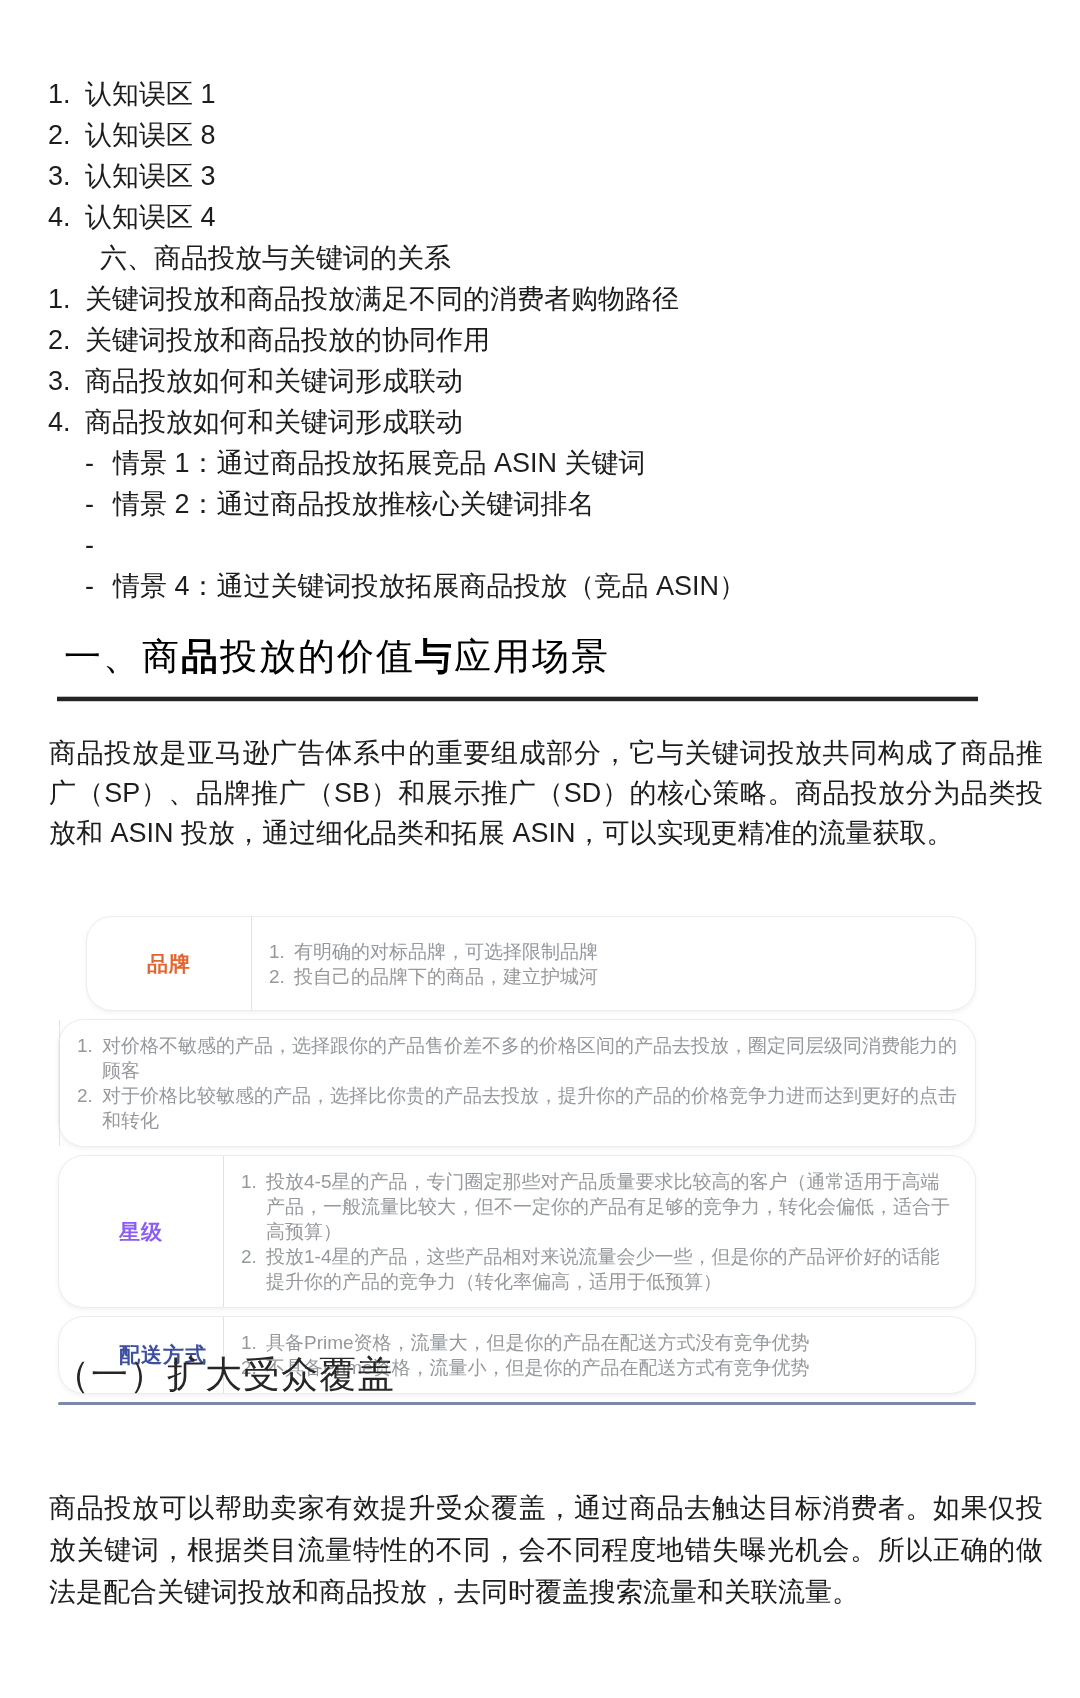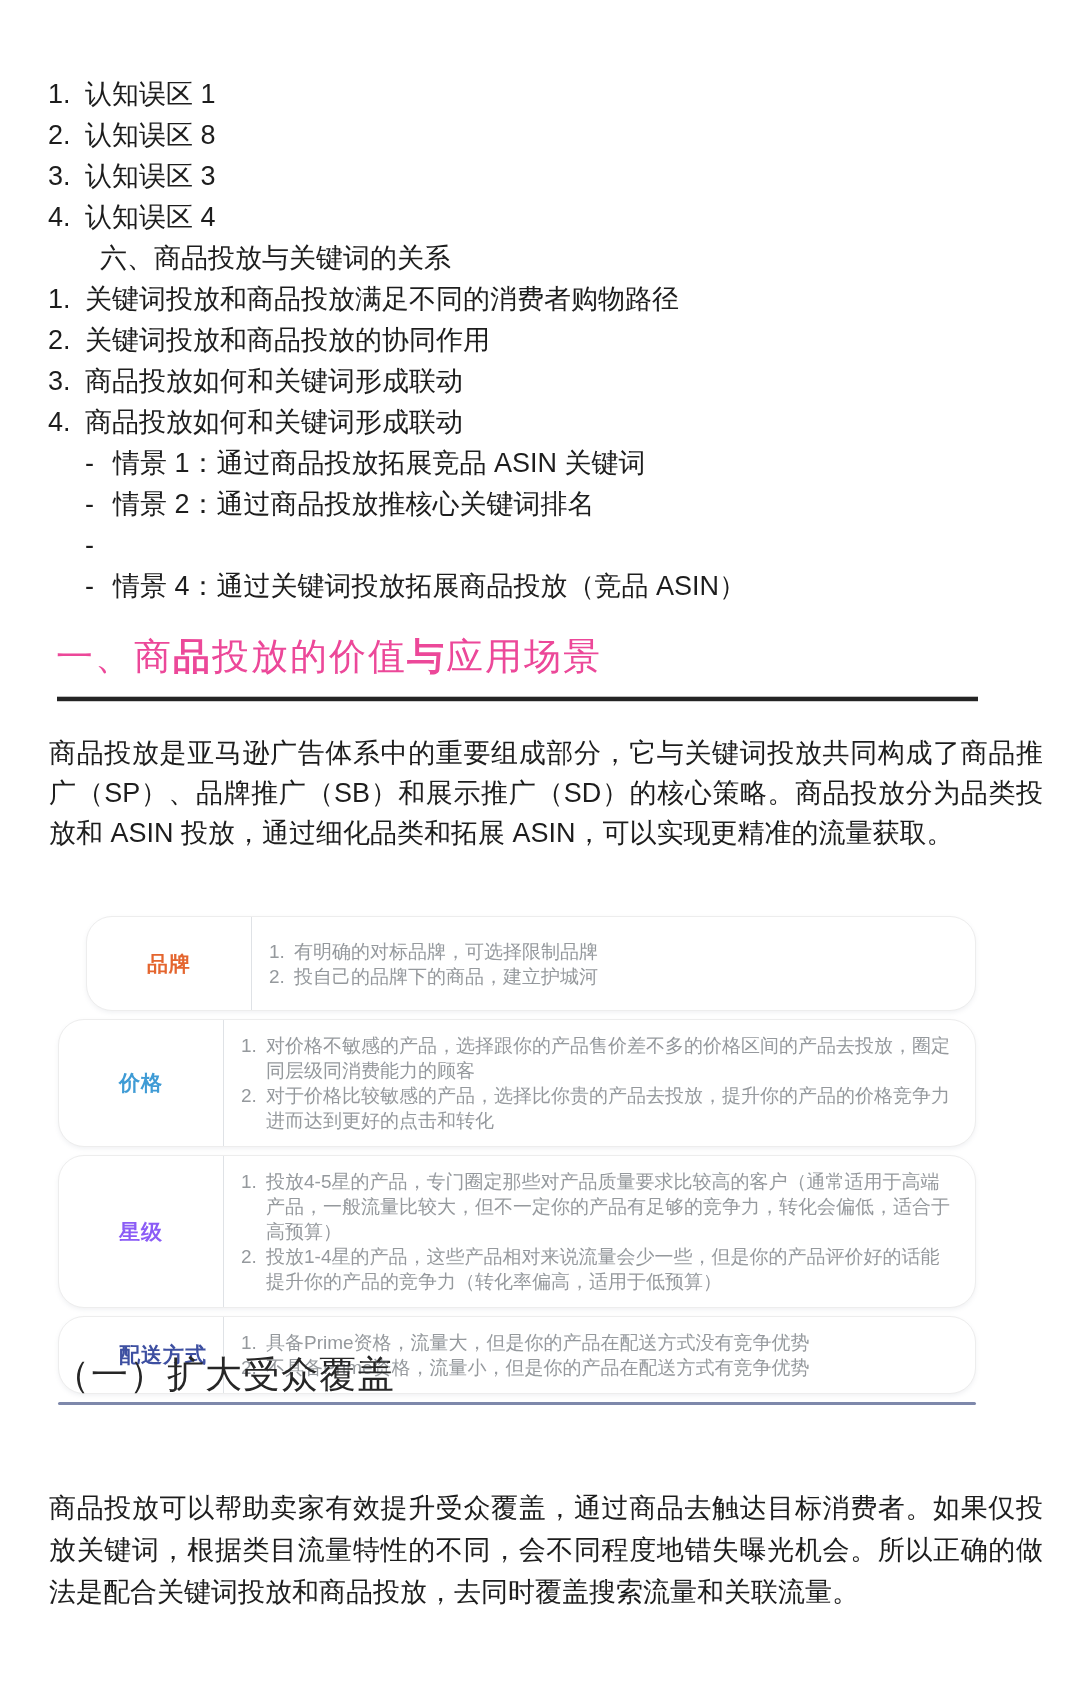--- a/index.html
+++ b/index.html
@@ -9,21 +9,21 @@
     overflow:hidden;
   }
   
   .toc{position:absolute;top:74px;left:48px;right:36px;font-size:27px;font-weight:500;}
   .toc-row{display:flex;align-items:flex-start;height:41px;line-height:41px;}
   .toc-row .m{width:37px;flex:none;}
   .toc-section{padding-left:52px;height:41px;line-height:41px;}
   .toc-sub{padding-left:37px;}
   .toc-sub .m{width:28px;flex:none;}
   
-  .h1{position:absolute;top:632px;left:56px;font-size:37px;letter-spacing:2px;color:#ec4899;font-weight:400;}
+  .h1{position:absolute;top:632px;left:64px;font-size:37px;letter-spacing:2px;color:#000000;font-weight:400;}
   .h1 .bold{font-weight:700;}
   .rule{position:absolute;top:696px;left:57px;width:921px;height:4px;background:#242424;border-top:1px solid #bdbdbd;border-bottom:1px solid #cfcfcf;}
   
   .p1{position:absolute;top:733px;left:49px;width:994px;font-size:27px;line-height:40px;font-weight:500;text-align:justify;}
   
   .ttable{position:absolute;top:916px;left:58px;width:918px;}
   .card{display:flex;background:#fff;border:1px solid #ededed;border-radius:26px;
         box-shadow:0 2px 4px rgba(120,130,150,0.10);margin-bottom:8px;box-sizing:border-box;}
   .card-label{width:164px;flex:none;display:flex;align-items:center;padding-left:60px;
               box-sizing:border-box;font-size:21px;font-weight:700;letter-spacing:1px;}
@@ -115,21 +115,20 @@
         <span class="t">有明确的对标品牌，可选择限制品牌</span>
       </div>
       <div class="ci">
         <span class="m">2.</span>
         <span class="t">投自己的品牌下的商品，建立护城河</span>
       </div>
     </div>
   </div>
 
   <div class="card">
-    <div class="card-label" style="color: rgb(62, 155, 213);">价格</div>
     <div class="card-body">
       <div class="ci">
         <span class="m">1.</span>
         <span class="t">对价格不敏感的产品，选择跟你的产品售价差不多的价格区间的产品去投放，圈定同层级同消费能力的顾客</span>
       </div>
       <div class="ci">
         <span class="m">2.</span>
         <span class="t">对于价格比较敏感的产品，选择比你贵的产品去投放，提升你的产品的价格竞争力进而达到更好的点击和转化</span>
       </div>
     </div>

